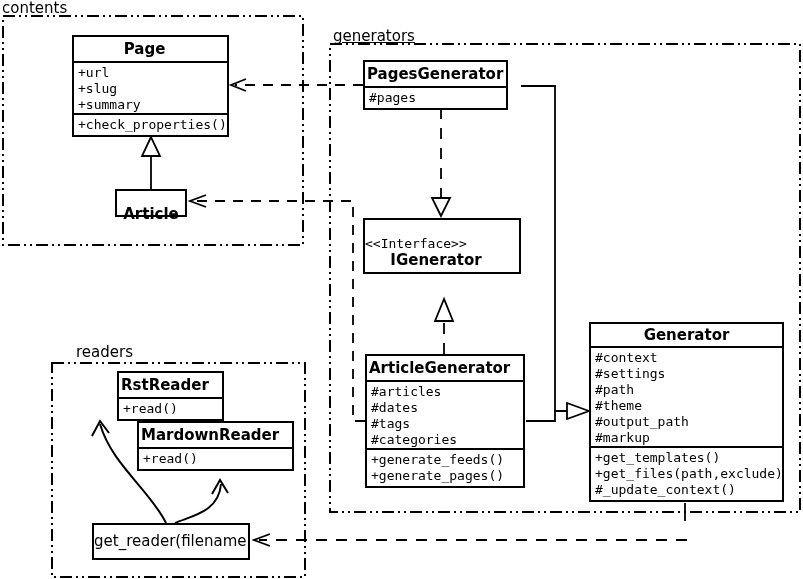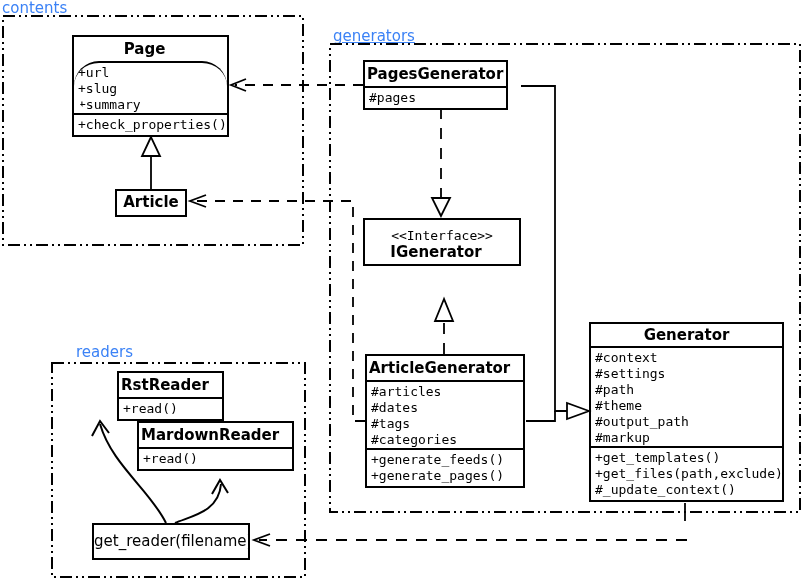--- a/index.html
+++ b/index.html
@@ -17,21 +17,21 @@
     left: 0; top: 0;
     width: 803px; height: 579px;
     z-index: 5;
     pointer-events: none;
   }
   .pkg-label {
     position: absolute;
     z-index: 2;
     font-size: 15px;
     line-height: 17px;
-    color: #3b82f6;
+    color: #000000;
     white-space: nowrap;
   }
   .uml-box {
     position: absolute;
     z-index: 3;
     box-sizing: border-box;
     background: #ffffff;
     border: 2px solid #000000;
   }
   .uml-title {
@@ -42,22 +42,22 @@
     text-align: center;
     padding: 3px 14px 3px 2px;
     white-space: nowrap;
     overflow: hidden;
   }
   .uml-stereotype {
     font-family: "DejaVu Sans Mono", monospace;
     font-weight: normal;
     font-size: 13px;
     line-height: 15px;
-    text-align: center;
-    padding-top: 8px;
+    text-align: left;
+    padding-top: 16px;
     white-space: nowrap;
   }
   .uml-members {
     font-family: "DejaVu Sans Mono", monospace;
     font-size: 13px;
     line-height: 16px;
     border-top: 2px solid #000000;
     padding: 2px 3px 2px 4px;
     white-space: pre;
     overflow: hidden;
@@ -138,28 +138,28 @@
       <polyline points="212,494 220,480 228,493"></polyline>
     </g>
   </svg>
 
   <div class="pkg-label" style="left:2px; top:0px;">contents</div>
   <div class="pkg-label" style="left:333px; top:28px;text-decoration:underline;">generators</div>
   <div class="pkg-label" style="left:48px; top:344px;margin-left:28px;">readers</div>
 
   <div class="uml-box" style="left:72px; top:35px; width:157px;">
     <div class="uml-title">Page</div>
-    <div class="uml-members" style="height:46px;border-radius:25px;">+url
+    <div class="uml-members" style="height:46px;">+url
 +slug
 +summary</div>
     <div class="uml-members">+check_properties()</div>
   </div>
 
   <div class="uml-box" style="left:115px; top:189px; width:72px; height:28px;">
-    <div class="uml-title" style="padding:2px 2px;">Article</div>
+    <div class="uml-title" style="padding:14px 2px;">Article</div>
   </div>
 
   <div class="uml-box" style="left:363px; top:60px; width:145px;">
     <div class="uml-title">PagesGenerator</div>
     <div class="uml-members">#pages</div>
   </div>
 
   <div class="uml-box" style="left:363px; top:218px; width:158px;">
     <div class="uml-stereotype">&lt;&lt;Interface&gt;&gt;</div>
     <div class="uml-title" style="padding-top:0;">IGenerator</div>

